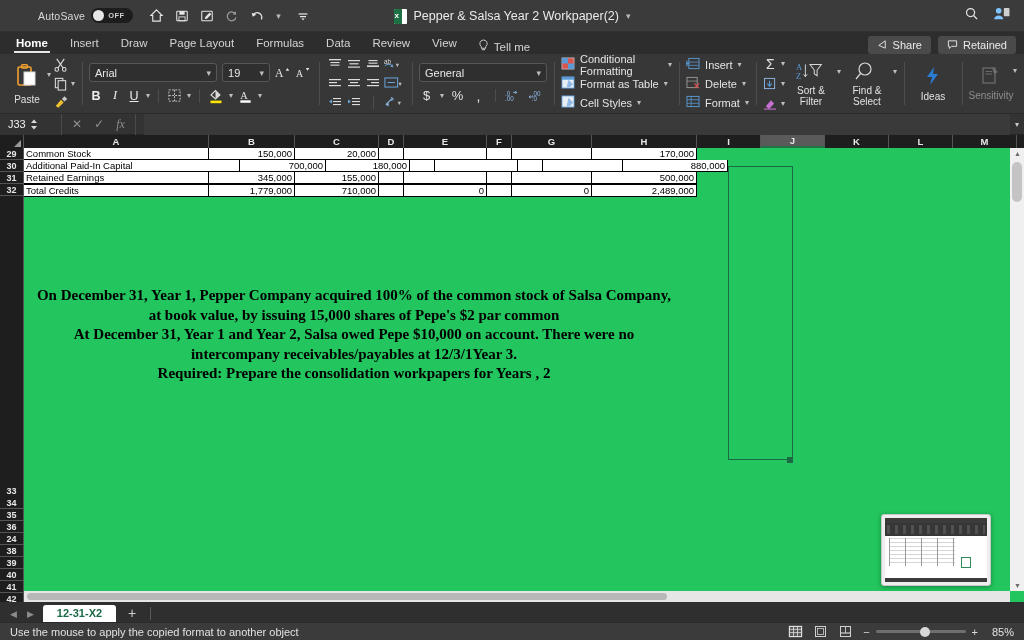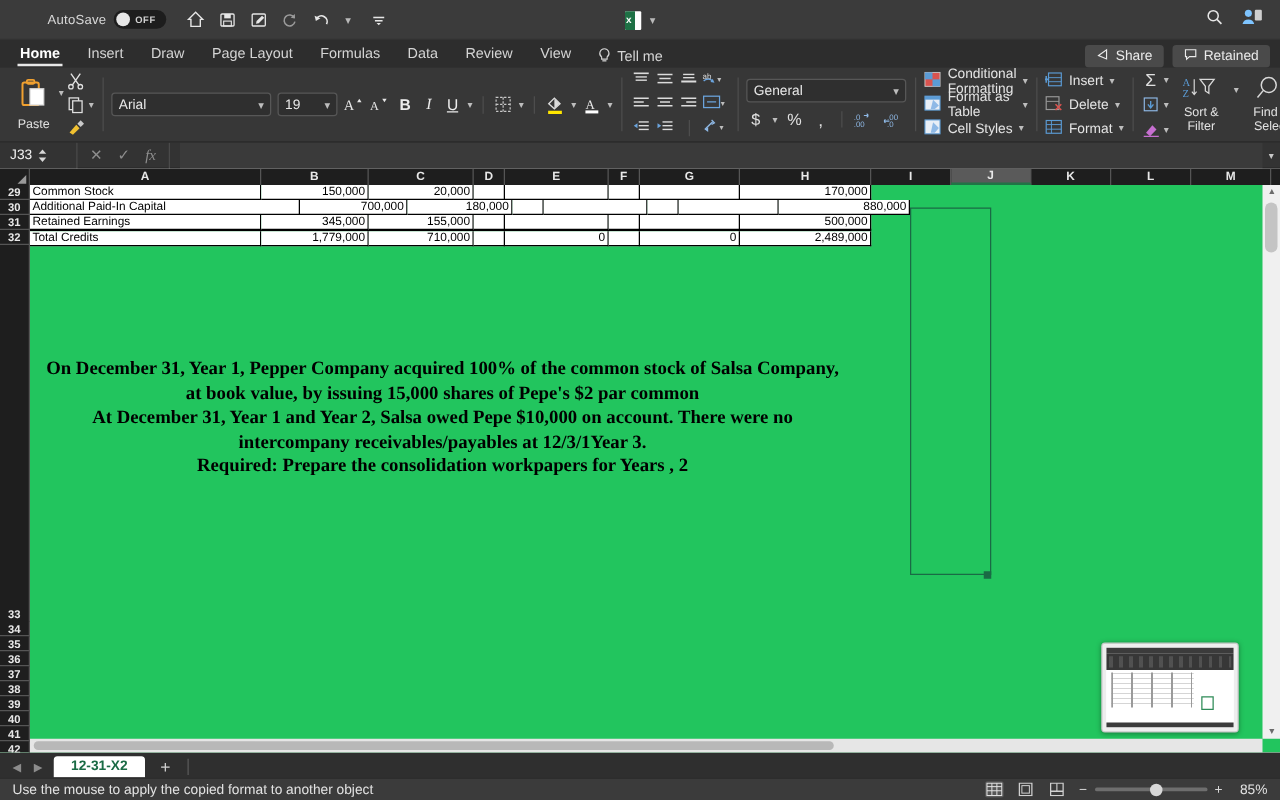--- a/index.html
+++ b/index.html
@@ -71,21 +71,21 @@
     flex: 0 0 60px; border-bottom: 1px solid #2a2a2a; position: relative;
   }
   .rgroup { display: flex; align-items: center; padding: 0 7px; position: relative; }
   .rgroup + .rgroup:before {
     content: ""; position: absolute; left: 0; top: 8px; bottom: 8px; width: 1px; background: #4d4d4d;
   }
   .paste-col { display: flex; flex-direction: column; align-items: center; justify-content: center; width: 40px; }
   .paste-label { color: #e0e0e0; font-size: 10px; margin-top: 1px; }
   .clipcol { display: flex; flex-direction: column; gap: 2px; align-items: flex-start; margin-left: 2px; }
   .clip-row { display: flex; align-items: center; gap: 3px; height: 17px; }
-  .font-col { display: flex; flex-direction: row; gap: 5px; justify-content: center; }
+  .font-col { display: flex; flex-direction: column; gap: 5px; justify-content: center; }
   .font-row { display: flex; align-items: center; gap: 5px; }
   .combo {
     background: #2f2f2f; border: 1px solid #575757; border-radius: 3px; height: 19px;
     display: flex; align-items: center; padding: 0 5px; color: #e8e8e8; font-size: 11px;
   }
   .combo .cv { flex: 1; overflow: hidden; white-space: nowrap; }
   .combo .cc { color: #bdbdbd; font-size: 9px; margin-left: 4px; }
   .fontname { width: 128px; }
   .fontsize { width: 48px; }
   .numfmt { width: 128px; }
@@ -281,20 +281,21 @@
       <span style="margin-left:4px">
         <svg width="14" height="14" viewBox="0 0 16 16">
             <rect x="3" y="5" width="10" height="1.4" fill="#e6e6e6"></rect>
             <rect x="4.5" y="8" width="7" height="1.4" fill="#e6e6e6"></rect>
             <path d="M6 10.8 L8 12.8 L10 10.8" fill="#e6e6e6"></path>
           </svg>
       </span>
     </div>
     <div class="title-center">
       <span class="xl-doc-icon"></span>
+      <span class="title-text">Pepper &amp; Salsa Year 2 Workpaper(2)</span>
       <span class="caret">▾</span>
     </div>
     <div class="titlebar-right">
       <span>
         <svg width="15" height="15" viewBox="0 0 16 16">
             <circle cx="7" cy="7" r="4.3" fill="none" stroke="#e6e6e6" stroke-width="1.3"></circle>
             <line x1="10.2" y1="10.2" x2="14" y2="14" stroke="#e6e6e6" stroke-width="1.4"></line>
           </svg>
       </span>
       <span>
@@ -736,21 +737,21 @@
 
       <div class="rowheadcol">
         <div class="rh">29</div>
         <div class="rh">30</div>
         <div class="rh">31</div>
         <div class="rh">32</div>
         <div class="rh" style="height:301px;border-bottom:none;align-items:flex-end;padding-bottom:1px">33</div>
         <div class="rh">34</div>
         <div class="rh">35</div>
         <div class="rh">36</div>
-        <div class="rh">37</div>
+        <div class="rh">24</div>
         <div class="rh">38</div>
         <div class="rh">39</div>
         <div class="rh">40</div>
         <div class="rh">41</div>
         <div class="rh">42</div>
 
       </div>
 
       <div class="datarow" style="top:0">
         <div class="cell lbl" style="width:185px">Common Stock</div>

